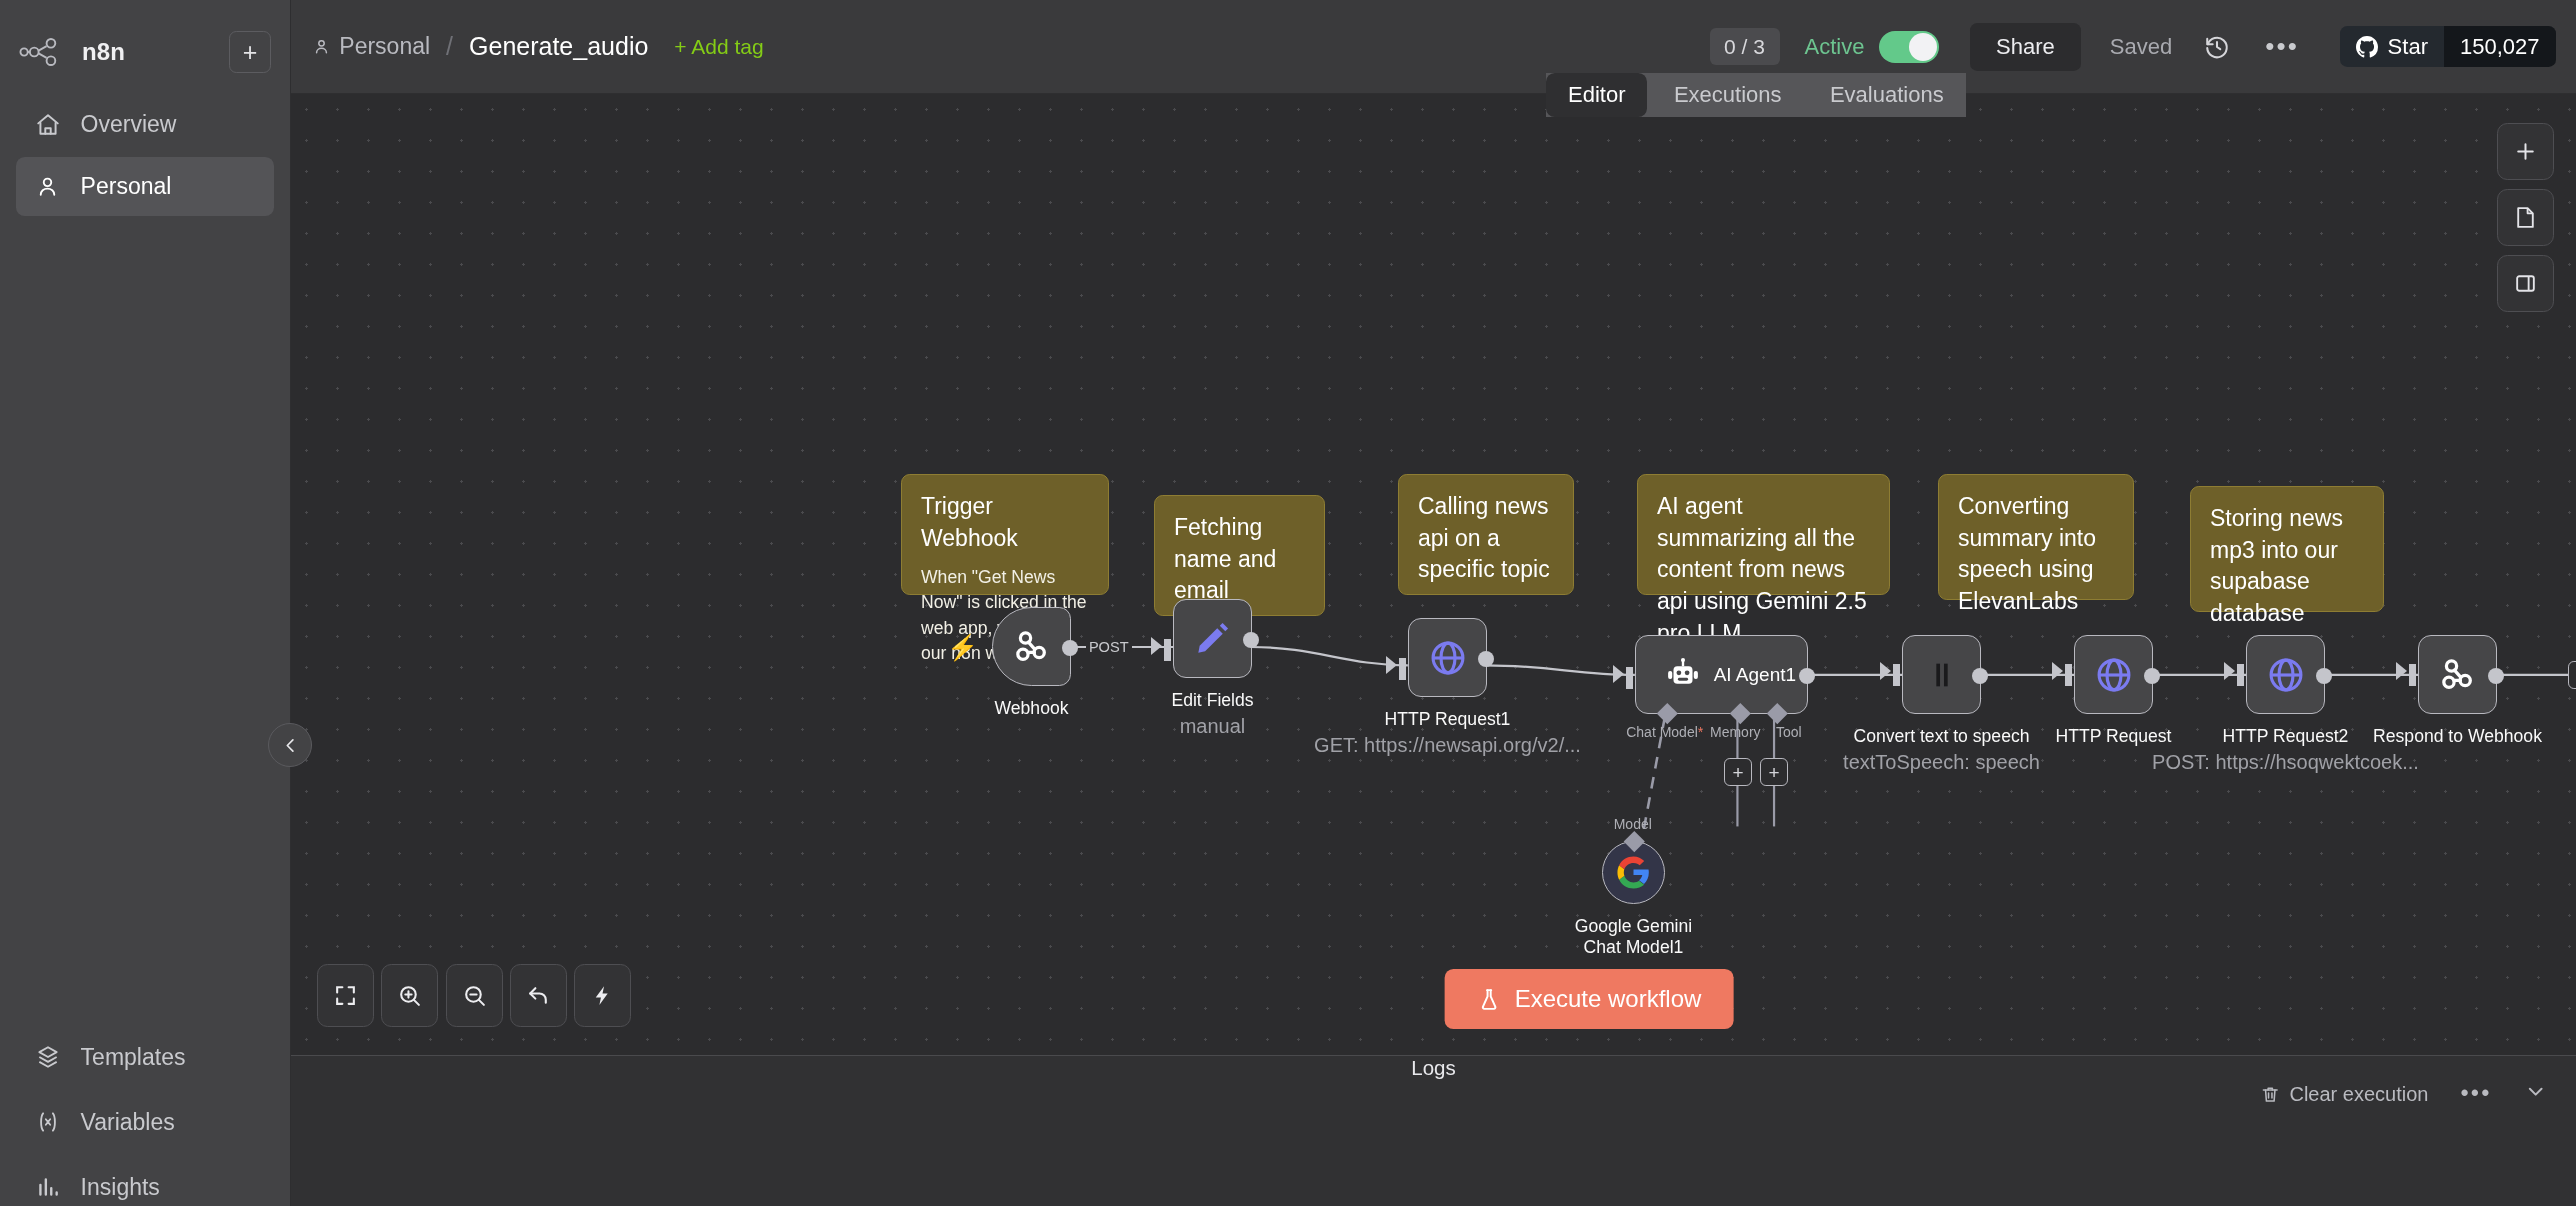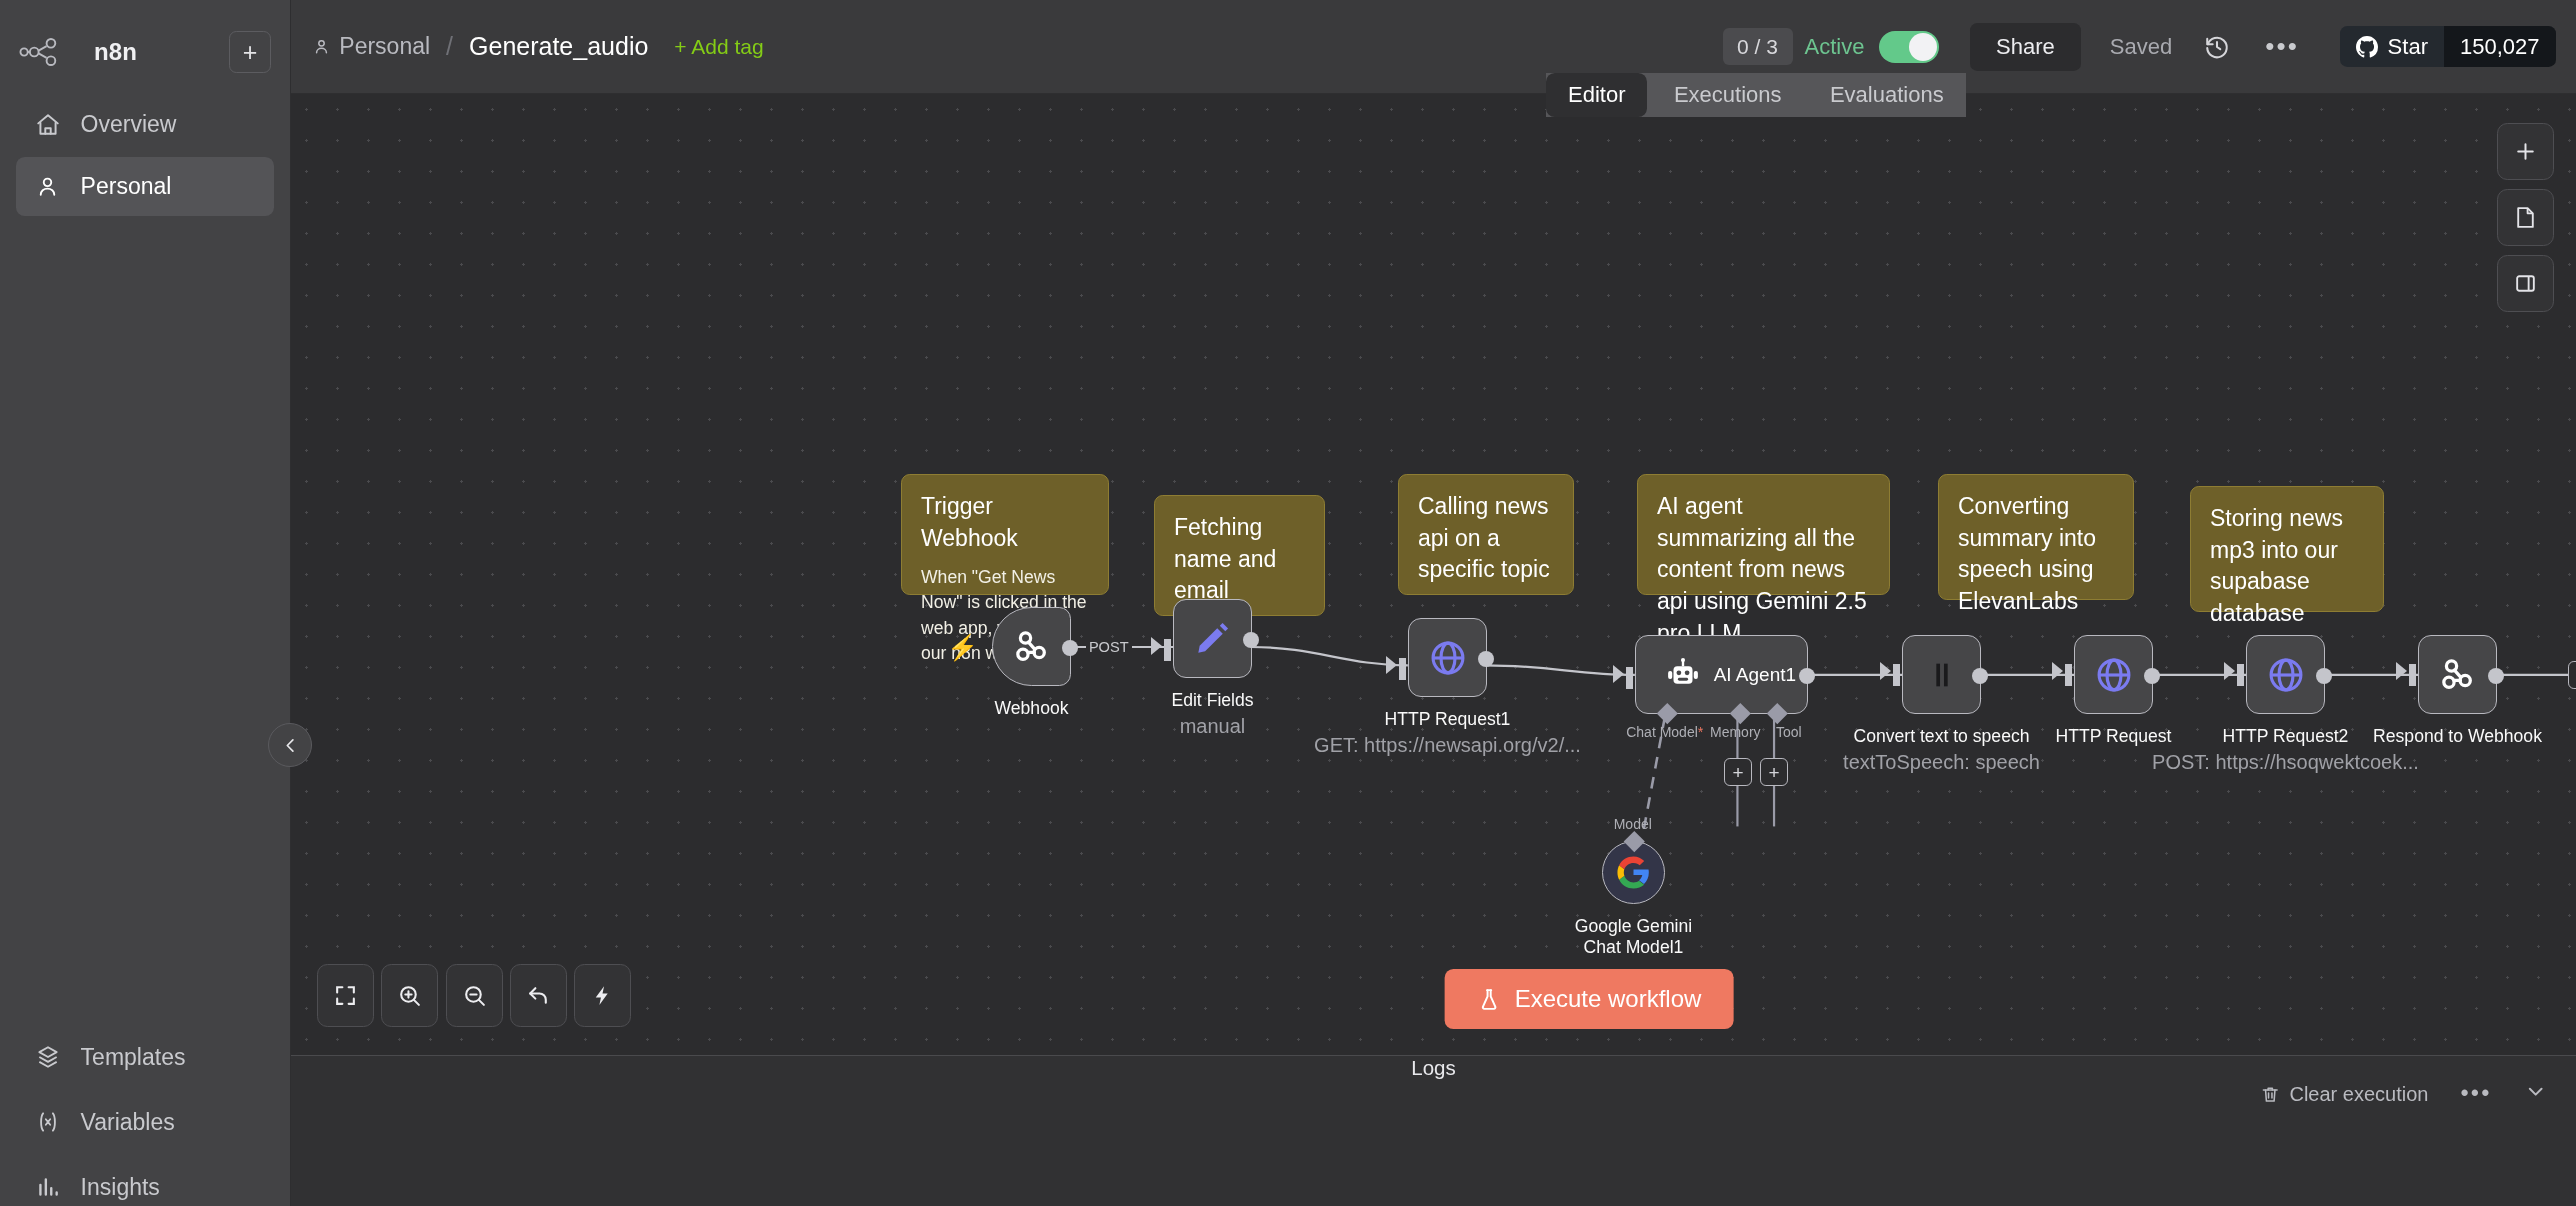--- a/index.html
+++ b/index.html
@@ -14,21 +14,21 @@
   
   .sidebar {
     width: 291px; height: 1207px;
     background: #434345;
     border-right: 0.7px solid #2e2e30;
     display: flex; flex-direction: column;
     position: relative; z-index: 20;
     flex: 0 0 291px;
   }
   .sb-top { padding: 19px 19px 0 19px; display: flex; align-items: center; justify-content: space-between; height: 85px; }
-  .brand { display: flex; align-items: center; gap: 30px; }
+  .brand { display: flex; align-items: center; gap: 18px; }
   .brand-mark { width: 45px; height: 32px; display:block; }
   .brand-name { color: #f0f0f2; font-size: 24px; font-weight: 700; letter-spacing: 0.1px; }
   .sb-plus {
     width: 42px; height: 42px; border: 0.7px solid #5c5c60; border-radius: 7.3px;
     display: flex; align-items: center; justify-content: center;
     color: #e3e3e6; font-size: 25px; font-weight: 300; line-height: 1;
     background: transparent;
   }
   .sb-nav { margin-top: 10.3px; padding: 0 16px; display: flex; flex-direction: column; gap: 2.9px; }
   .sb-item {
@@ -68,21 +68,21 @@
     display: flex; align-items: center; gap: 4.4px;
     background: #565659; border-radius: 0; padding: 0;
     z-index: 30;
   }
   .tab { padding: 8.8px 22px; border-radius: 8.8px; color: #c9cace; font-size: 22px; }
   .tab.active { background: #2f2f31; color: #ffffff; }
 
   .top-right { margin-left: auto; display: flex; align-items: center; gap: 0; }
   .counter {
     background: #4b4b4e; color: #d8d8dc; font-size: 21px;
-    padding: 6.6px 14.6px; border-radius: 5.9px; margin-right: 12px;
+    padding: 6.6px 14.6px; border-radius: 5.9px; margin-right: 25px;
   }
   .active-label { color: #6dc490; font-size: 22px; margin-right: 14.6px; }
   .toggle {
     width: 60px; height: 32px; border-radius: 17.6px; background: #63c98a;
     position: relative; margin-right: 31px;
   }
   .toggle .knob {
     position: absolute; right: 2.2px; top: 2.2px; width: 28px; height: 28px;
     border-radius: 50%; background: #f2f2f4;
   }

